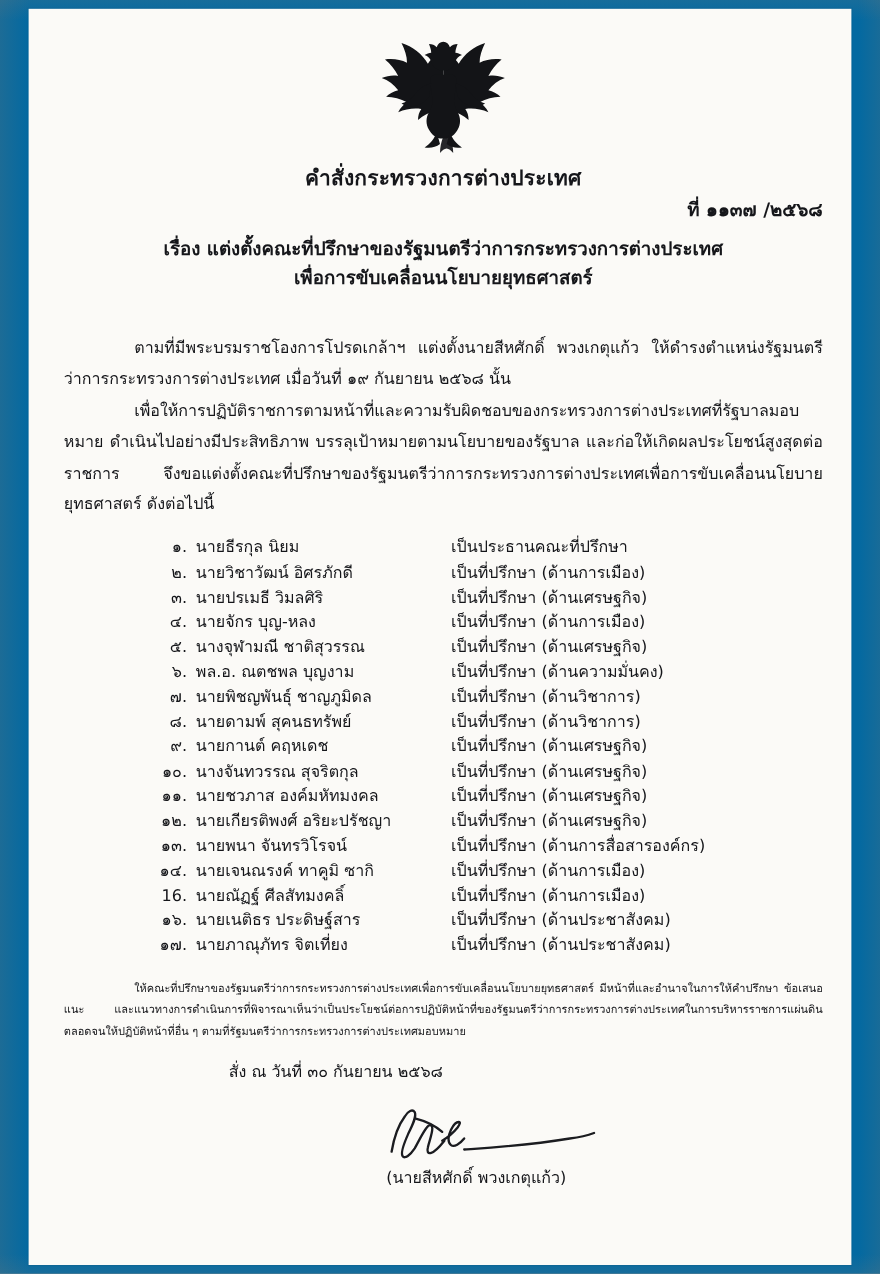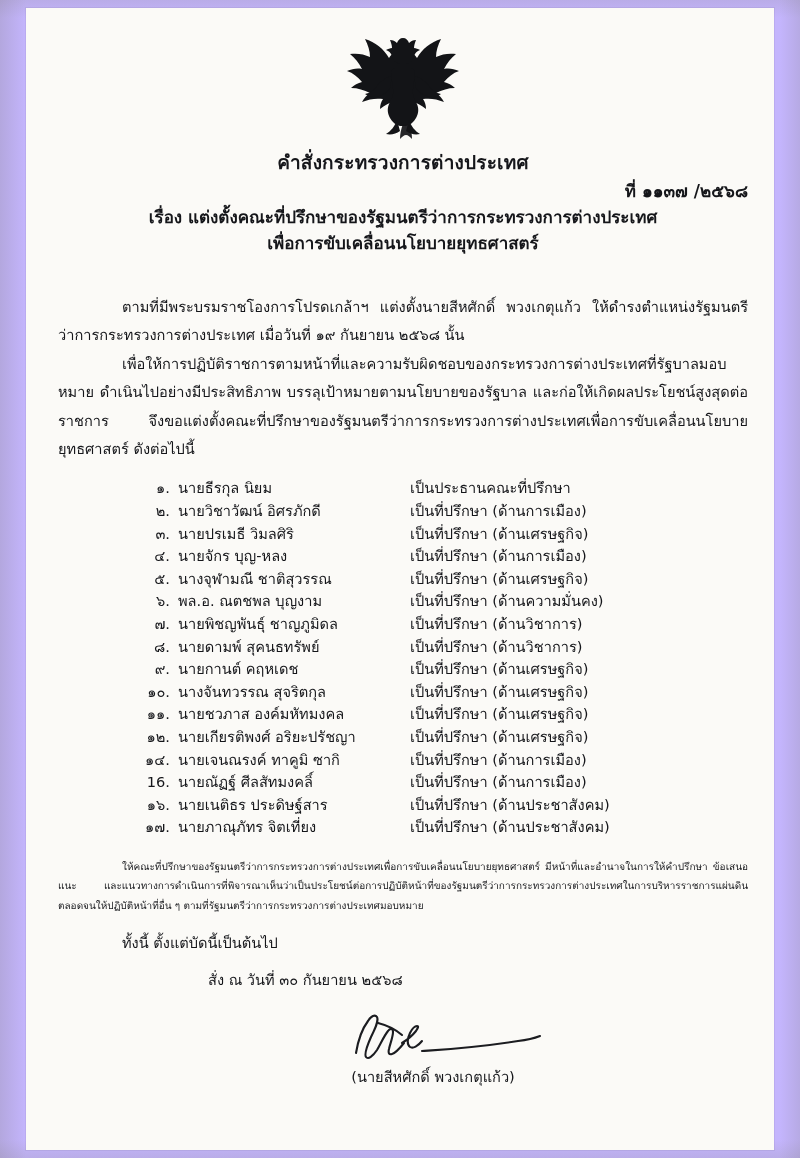--- a/index.html
+++ b/index.html
@@ -7,21 +7,21 @@
     padding: 0;
     background: #8a8a8a;
   }
   body {
     font-family: "DejaVu Sans", sans-serif;
   }
   .page {
     position: relative;
     width: 800px;
     height: 1158px;
-    background: #c4b5fd;
+    background: #0369a1;
     overflow: hidden;
     box-sizing: border-box;
   }
   
   .page::before {
     content: "";
     position: absolute;
     inset: 0;
     pointer-events: none;
     background:
@@ -71,20 +71,21 @@
   }
   .h-number {
     font-size: 17px;
     font-weight: bold;
     margin-top: 2px;
     text-align: right;
   }
   .h-subject {
     font-size: 17px;
     font-weight: bold;
+    margin-top: 10px;
     line-height: 1.55;
   }
   .h-subject2 {
     font-size: 17px;
     font-weight: bold;
     line-height: 1.55;
   }
 
   
   .body-block {
@@ -262,20 +263,25 @@
           <span class="li-num">๑๑.</span>
           <span class="li-name">นายชวภาส องค์มหัทมงคล</span>
           <span class="li-role">เป็นที่ปรึกษา (ด้านเศรษฐกิจ)</span>
         </li>
         <li>
           <span class="li-num">๑๒.</span>
           <span class="li-name">นายเกียรติพงศ์ อริยะปรัชญา</span>
           <span class="li-role">เป็นที่ปรึกษา (ด้านเศรษฐกิจ)</span>
         </li>
         <li>
+          <span class="li-num">๑๓.</span>
+          <span class="li-name">นายพนา จันทรวิโรจน์</span>
+          <span class="li-role">เป็นที่ปรึกษา (ด้านการสื่อสารองค์กร)</span>
+        </li>
+        <li>
           <span class="li-num">๑๔.</span>
           <span class="li-name">นายเจนณรงค์ ทาคูมิ ซากิ</span>
           <span class="li-role">เป็นที่ปรึกษา (ด้านการเมือง)</span>
         </li>
         <li>
           <span class="li-num">16.</span>
           <span class="li-name">นายณัฏฐ์ ศีลสัทมงคลิ์</span>
           <span class="li-role">เป็นที่ปรึกษา (ด้านการเมือง)</span>
         </li>
         <li>
@@ -288,21 +294,20 @@
           <span class="li-name">นายภาณุภัทร จิตเที่ยง</span>
           <span class="li-role">เป็นที่ปรึกษา (ด้านประชาสังคม)</span>
         </li>
       </ul>
     </div>
 
     <div class="tail-block">
       <p class="para">ให้คณะที่ปรึกษาของรัฐมนตรีว่าการกระทรวงการต่างประเทศเพื่อการขับเคลื่อนนโยบายยุทธศาสตร์ มีหน้าที่และอำนาจในการให้คำปรึกษา ข้อเสนอแนะ และแนวทางการดำเนินการที่พิจารณาเห็นว่าเป็นประโยชน์ต่อการปฏิบัติหน้าที่ของรัฐมนตรีว่าการกระทรวงการต่างประเทศในการบริหารราชการแผ่นดิน ตลอดจนให้ปฏิบัติหน้าที่อื่น ๆ ตามที่รัฐมนตรีว่าการกระทรวงการต่างประเทศมอบหมาย</p>
     </div>
 
-    <div class="effective">ทั้งนี้ ตั้งแต่บัดนี้เป็นต้นไป</div>
 
     <div class="date-line">สั่ง ณ วันที่ ๓๐ กันยายน ๒๕๖๘</div>
 
     <div class="sign-area">
       <svg class="sig-svg" viewBox="0 0 230 62" aria-hidden="true">
         <g fill="none" stroke="#1b1c20" stroke-width="2.1" stroke-linecap="round" stroke-linejoin="round">
           <path d="M38 46c2-12 6-24 12-32 3-5 7-7 9-4 2 4-2 12-6 20-4 9-7 17-5 20 2 3 7-1 11-7 4-7 7-14 11-19 2-3 5-3 5 1 0 5-3 12-4 17-1 4 0 6 3 5 4-1 8-6 12-11"></path>
           <path d="M84 36c5-3 10-7 14-12 2-3 3-5 1-5-2 0-5 3-7 7-3 6-3 12 0 14 3 2 8-1 12-6"></path>
           <path d="M60 16c8 2 17 6 24 12"></path>
           <path d="M104 44c14-1 53-3 96-10 9-1 17-3 22-5"></path>

